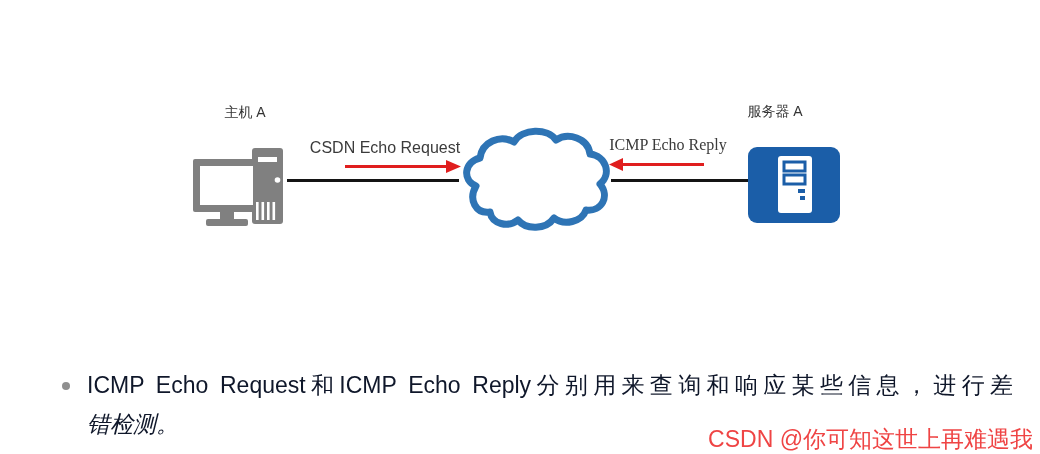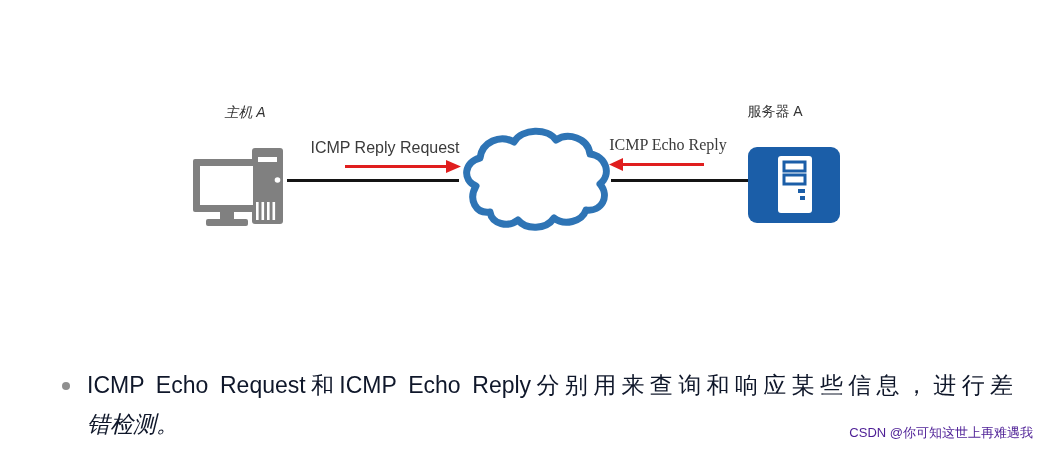--- a/index.html
+++ b/index.html
@@ -1,40 +1,40 @@
 <!DOCTYPE html>
 <html><head>
 <meta charset="utf-8">
 <style>
   html,body{margin:0;padding:0;background:#ffffff;}
   .stage{
     position:relative;width:1040px;height:454px;background:#ffffff;overflow:hidden;
     font-family:"Liberation Sans","DejaVu Sans",sans-serif;
   }
   .label{position:absolute;color:#333333;font-size:14px;text-align:center;}
-  .host-label{left:195px;top:104px;width:100px;font-style:italic;}
+  .host-label{left:195px;top:104px;width:100px;}
   .server-label{left:725px;top:103px;width:100px;}
   .host-icon{position:absolute;left:193px;top:146px;}
   .server-icon{position:absolute;left:748px;top:147px;}
   .cloud-icon{position:absolute;left:451px;top:122px;}
   .wire{position:absolute;height:3px;background:#141414;top:179px;}
   .wire-left{left:287px;width:172px;}
   .wire-right{left:611px;width:139px;}
   .msg-label{position:absolute;color:#3b3b3b;font-size:16px;text-align:center;white-space:nowrap;}
   .request-label{left:300px;top:139px;width:170px;}
   .reply-label{left:593px;top:136px;width:150px;font-family:Liberation Serif, serif;}
   .arrow{position:absolute;}
   .arrow-request{left:343px;top:159px;}
   .arrow-reply{left:608px;top:157px;}
   .notes{position:absolute;left:60px;top:366px;width:953px;}
   .bullet-dot{position:absolute;left:2px;top:16px;width:8px;height:8px;border-radius:50%;background:#8f8f8f;}
   .note-text{margin-left:27px;width:926px;color:#0f172a;font-size:23px;line-height:39px;}
   .note-line-1{text-align:justify;text-align-last:justify;}
   .note-line-2{text-align:left;font-style:italic;}
-  .watermark{position:absolute;right:7px;top:424px;color:#4c1d95;font-size:13px;white-space:nowrap;}
+  .watermark{position:absolute;right:7px;top:424px;color:#ef4444;font-size:23px;white-space:nowrap;}
 </style>
 </head>
 <body>
 
 <div class="stage">
 
   <div>
 
     <div class="label host-label">主机 A</div>
 
@@ -51,21 +51,21 @@
         <rect x="7" y="20" width="53" height="39"></rect>
         <rect x="63" y="56" width="2.6" height="18"></rect>
         <rect x="68.5" y="56" width="2.6" height="18"></rect>
         <rect x="74" y="56" width="2.6" height="18"></rect>
         <rect x="79.5" y="56" width="2.6" height="18"></rect>
       </g>
     </svg>
 
     <div class="wire wire-left"></div>
 
-    <div class="msg-label request-label">ICMP Reply Request</div>
+    <div class="msg-label request-label">CSDN Echo Request</div>
 
     <svg class="arrow arrow-request" width="120" height="15" viewBox="0 0 120 15">
       <line x1="2" y1="7.5" x2="103" y2="7.5" stroke="#E01E1E" stroke-width="3"></line>
       <polygon points="103,1 118,7.5 103,14" fill="#E01E1E"></polygon>
     </svg>
 
     <svg class="cloud-icon" width="166" height="118" viewBox="0 0 166 118">
       <path d="M 25,64
                C 11,58 13,40 29,36
                C 31,20 49,12 63,20

